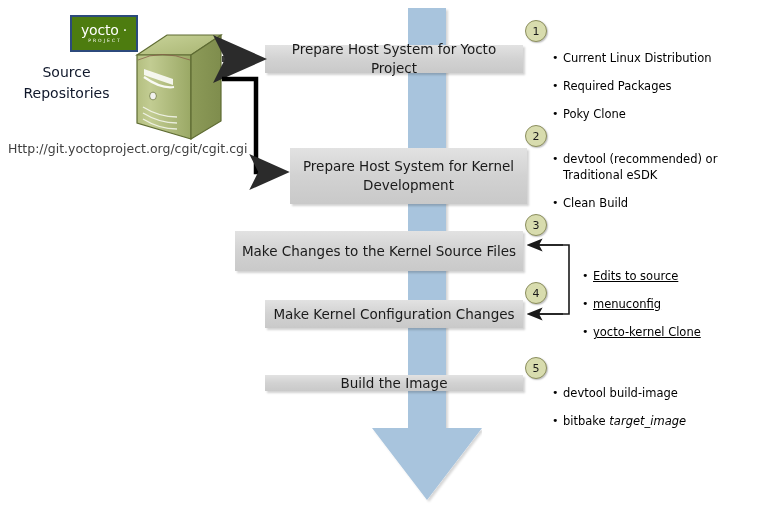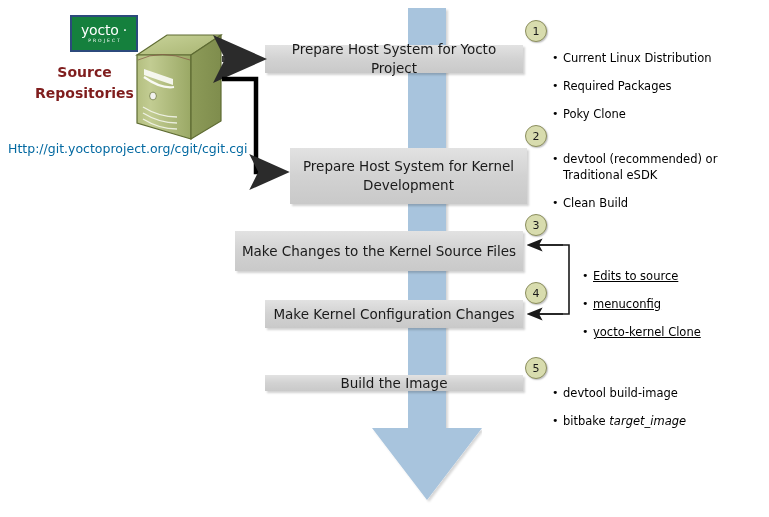--- a/index.html
+++ b/index.html
@@ -18,21 +18,21 @@
     overflow: hidden;
   }
 
   
   #yocto-logo {
     position: absolute;
     left: 70px;
     top: 15px;
     width: 68px;
     height: 37px;
-    background: #15803d;
+    background: #4d7c0f;
     border: 2px solid #2c4a7c;
     box-sizing: border-box;
     display: flex;
     flex-direction: column;
     align-items: center;
     justify-content: center;
   }
   #yocto-logo .yocto-word {
     color: #ffffff;
     font-size: 14px;
@@ -44,37 +44,37 @@
     color: #ffffff;
     font-size: 4.5px;
     letter-spacing: 2px;
     line-height: 7px;
     margin-left: 2px;
   }
 
   
   #source-label {
     position: absolute;
-    left: 22px;
+    left: 4px;
     top: 62px;
     width: 125px;
     text-align: center;
-    font-weight: bold;
+    font-weight: normal;
     font-size: 14px;
     line-height: 21px;
-    color: #7f1d1d;
+    color: #0f172a;
   }
 
   
   #repo-url {
     position: absolute;
     left: 8px;
     top: 141px;
     font-size: 12.5px;
-    color: #0369a1;
+    color: #404040;
     white-space: nowrap;
   }
 
   
   #server {
     position: absolute;
     left: 133px;
     top: 33px;
     width: 90px;
     height: 113px;

